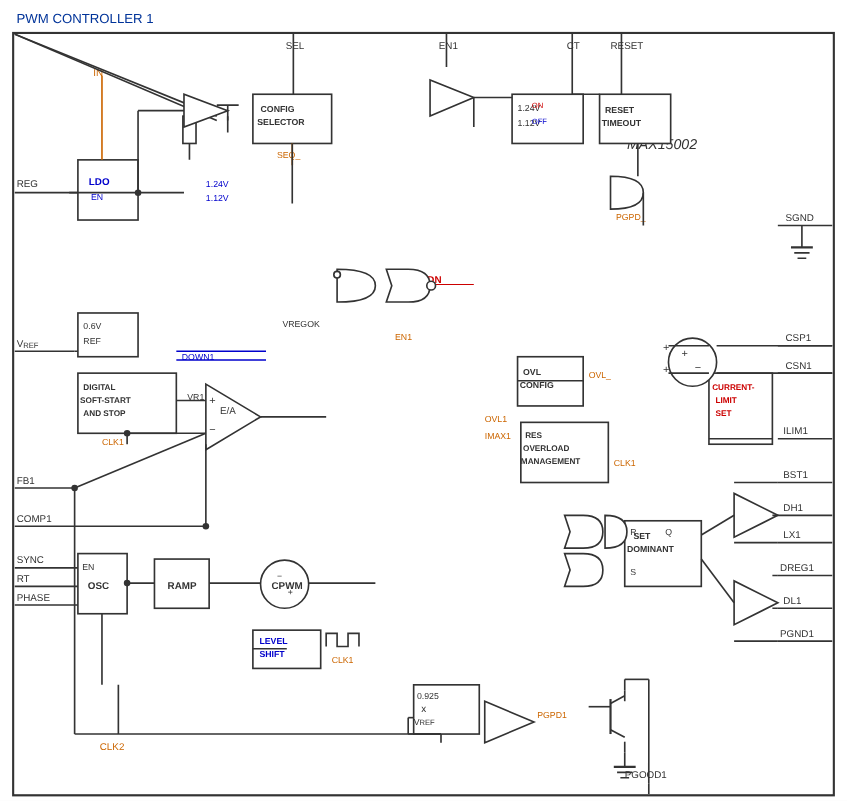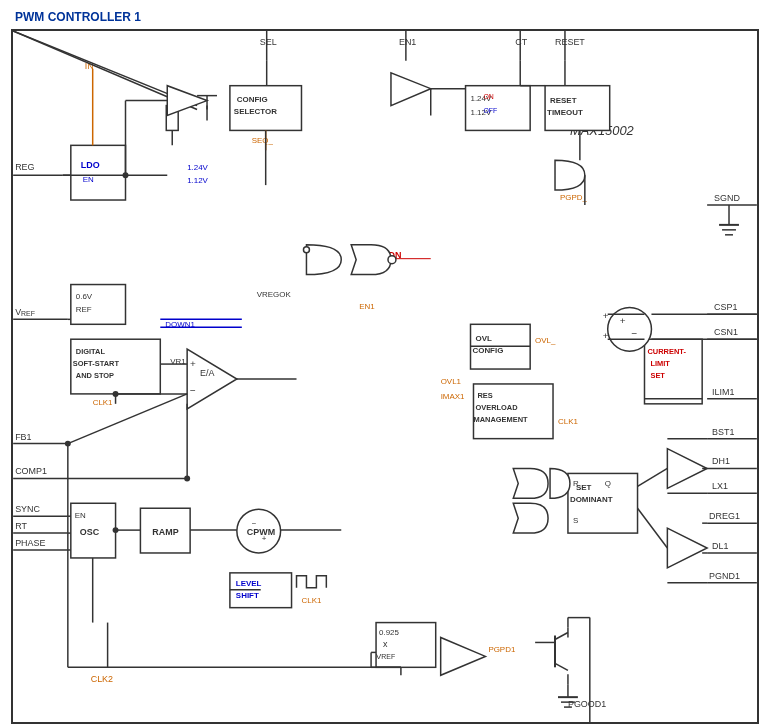--- a/index.html
+++ b/index.html
@@ -12,21 +12,21 @@
     }
     .main-container {
       width: 770px;
       height: 728px;
       background: white;
       position: relative;
       padding: 10px;
     }
     .diagram-title {
       font-size: 12px;
-      font-weight: bold;
+      font-weight: normal;
       color: #003399;
       margin-bottom: 5px;
       margin-left: 5px;
     }
     .diagram-area {
       position: relative;
       width: 748px;
       height: 695px;
       border: 2px solid #333;
       background: white;

